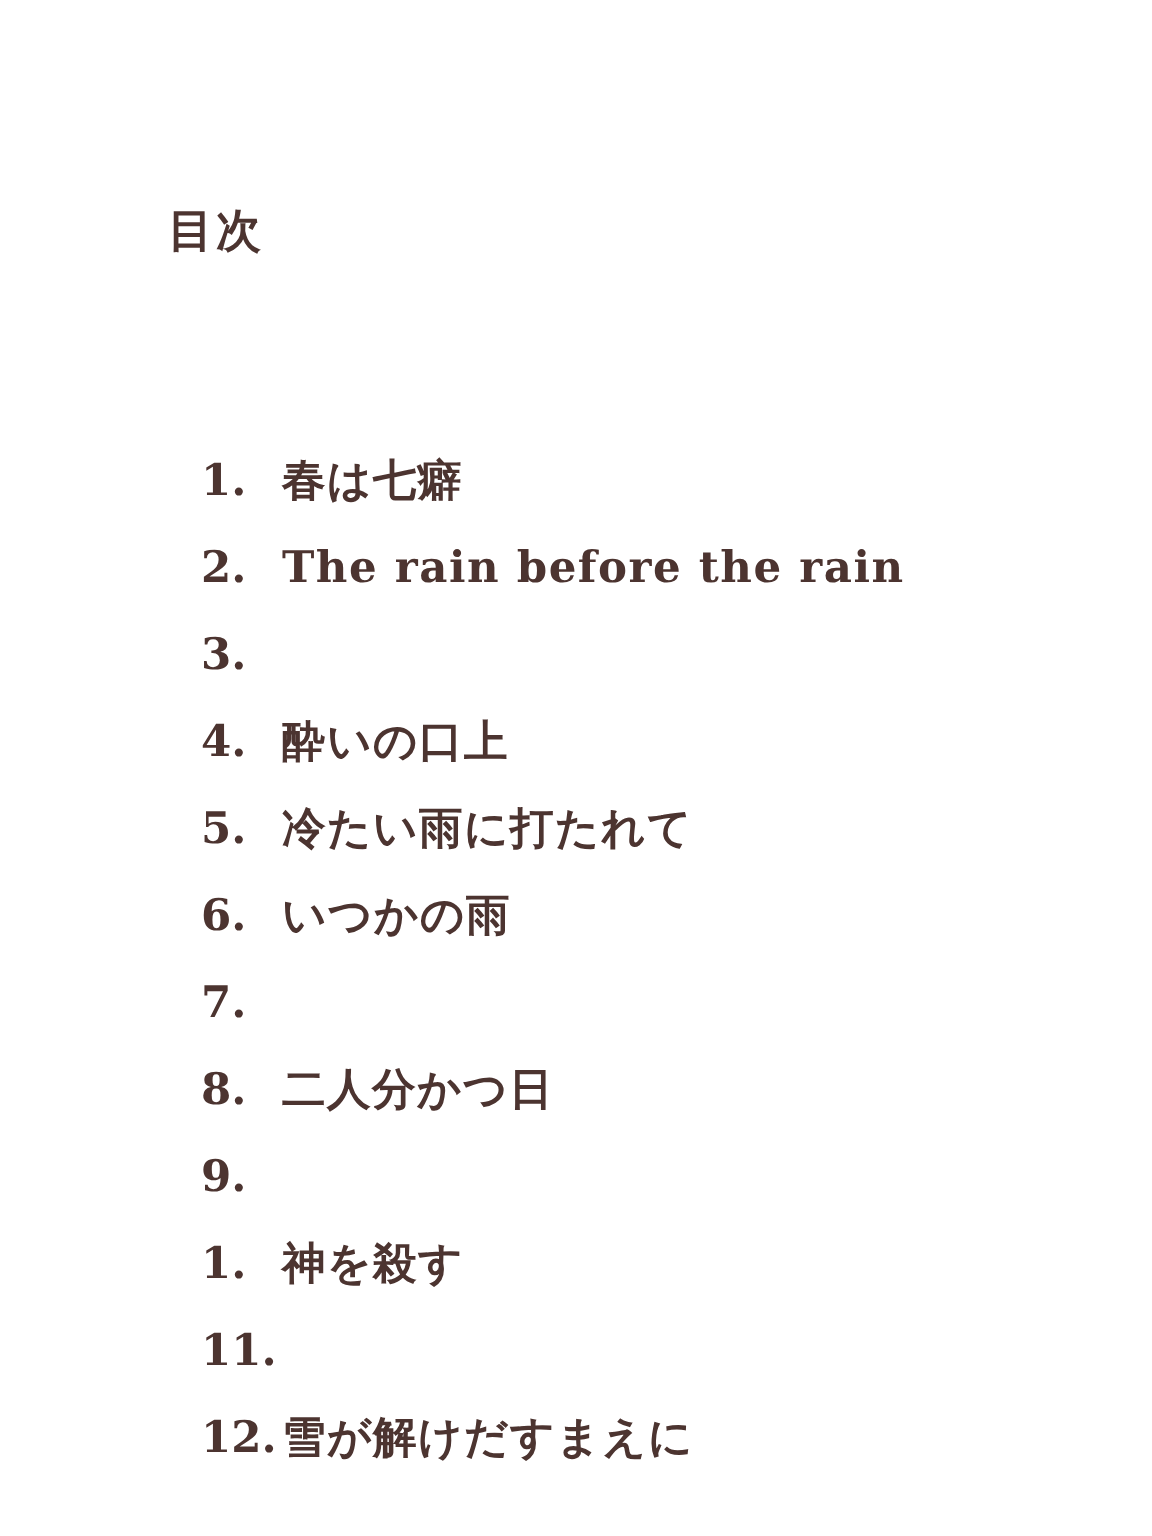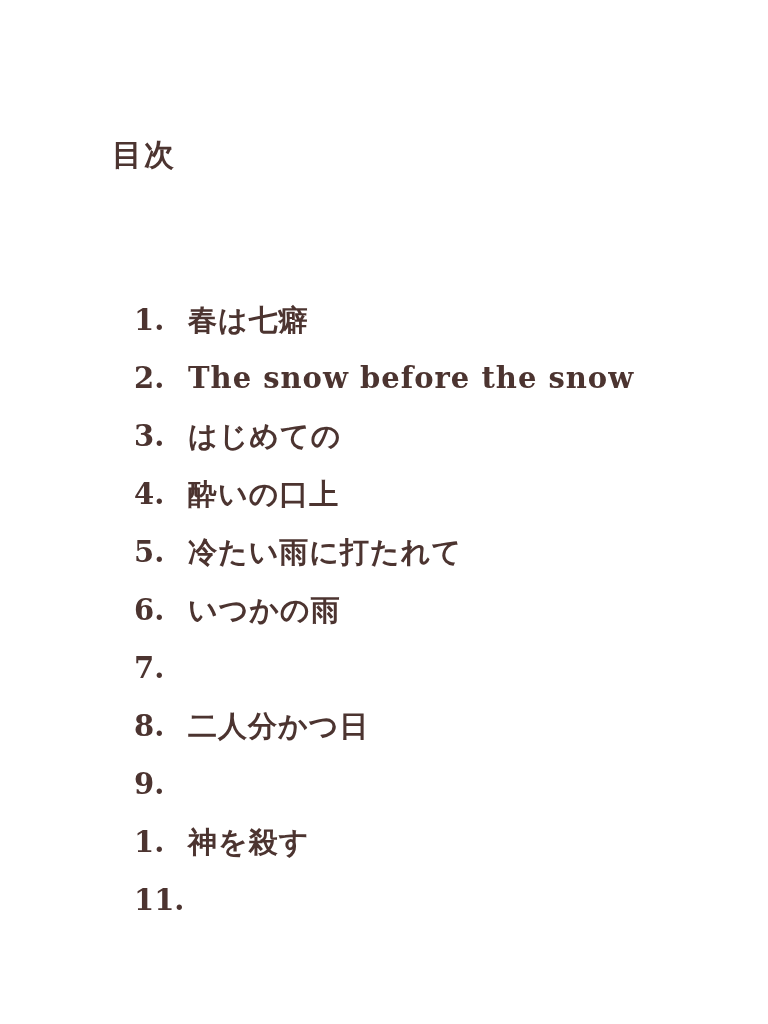--- a/index.html
+++ b/index.html
@@ -55,26 +55,25 @@
     <h1 class="toc-title">目次</h1>
     <ol class="toc-list">
 
         <li class="toc-item">
           <span class="toc-number">1.</span>
           <span class="toc-label">春は七癖</span>
         </li>
 
         <li class="toc-item">
           <span class="toc-number">2.</span>
-          <span class="toc-label">The snow before the snow</span>
+          <span class="toc-label">The rain before the rain</span>
         </li>
 
         <li class="toc-item">
           <span class="toc-number">3.</span>
-          <span class="toc-label">はじめての</span>
         </li>
 
         <li class="toc-item">
           <span class="toc-number">4.</span>
           <span class="toc-label">酔いの口上</span>
         </li>
 
         <li class="toc-item">
           <span class="toc-number">5.</span>
           <span class="toc-label">冷たい雨に打たれて</span>
@@ -100,16 +99,20 @@
 
         <li class="toc-item">
           <span class="toc-number">1.</span>
           <span class="toc-label">神を殺す</span>
         </li>
 
         <li class="toc-item">
           <span class="toc-number">11.</span>
         </li>
 
+        <li class="toc-item">
+          <span class="toc-number">12.</span>
+          <span class="toc-label">雪が解けだすまえに</span>
+        </li>
 
       </ol>
   </div>
 </div>
 
 </body></html>

